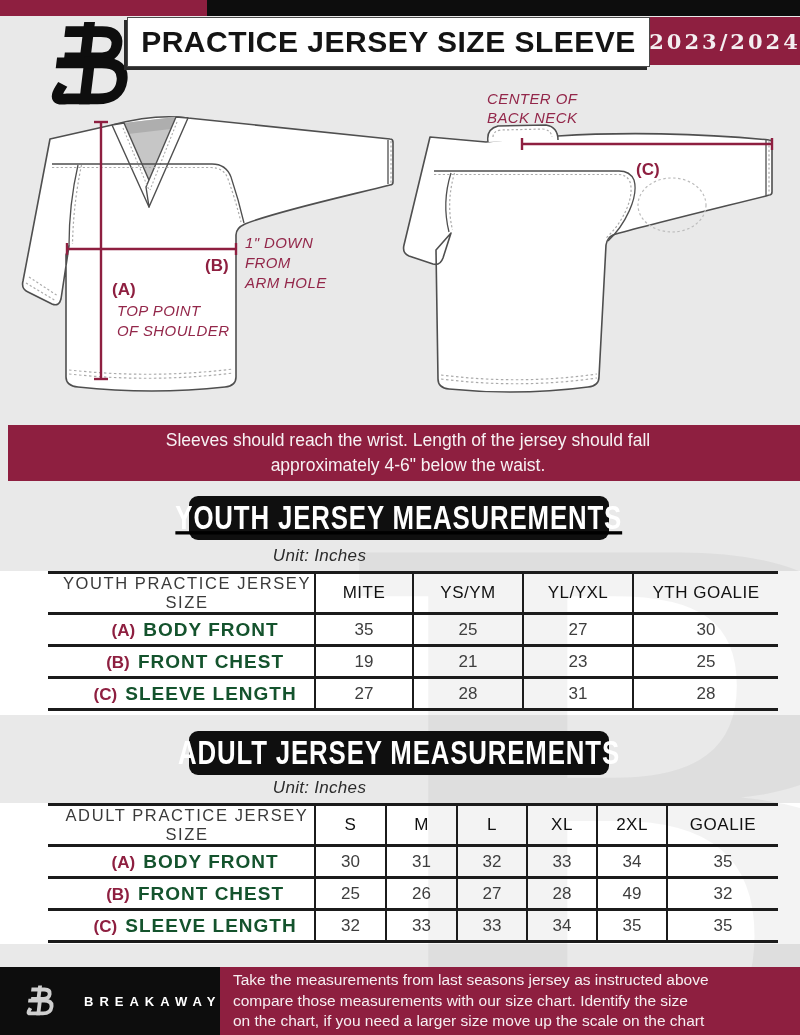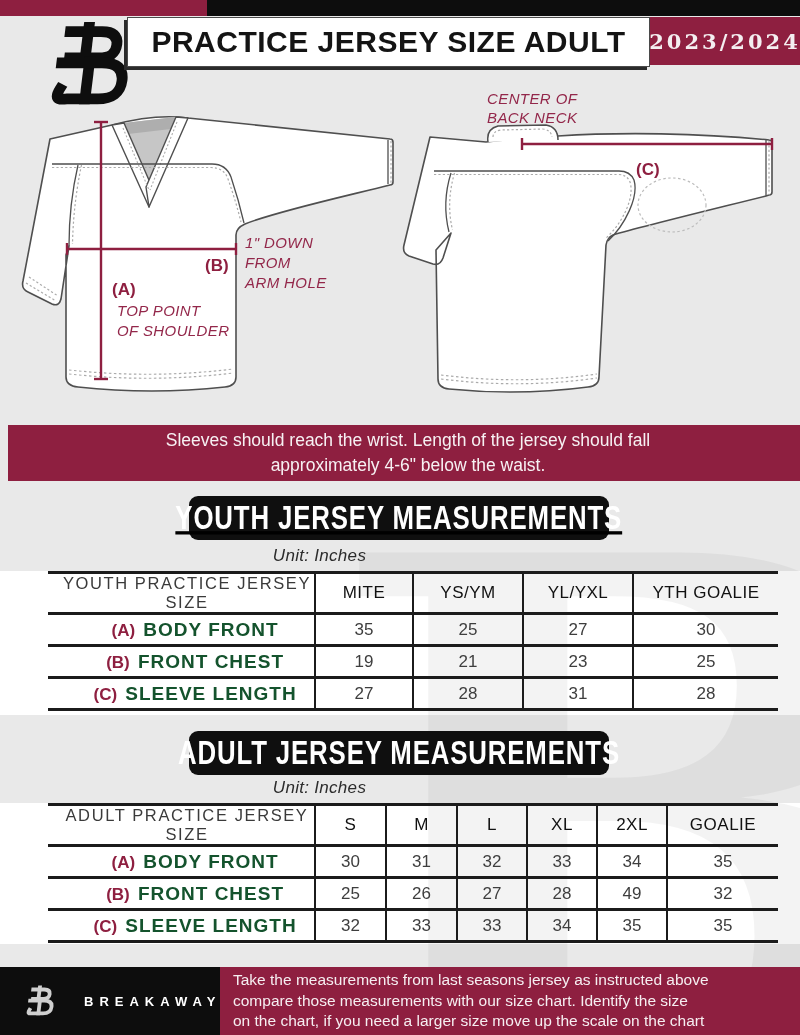--- a/index.html
+++ b/index.html
@@ -76,21 +76,21 @@
   <svg class="logo-top" width="96" height="84" viewBox="0 0 80 70">
     <g transform="skewX(-7)" stroke="#0e0e0e" fill="none" stroke-width="9" stroke-linecap="square">
       <path d="M33,3 L33,31"></path>
       <path d="M18,8 H44 Q58,8 58,19 Q58,30 44,30 H20"></path>
       <path d="M37,33 L37,64"></path>
       <path d="M14,34 H48 Q66,34 66,49 Q66,64 48,64 H22 Q10,66 15,56"></path>
     </g>
   </svg>
 
   <div class="title-box">
-    <span>PRACTICE JERSEY SIZE ADULT</span>
+    <span>PRACTICE JERSEY SIZE SLEEVE</span>
   </div>
   <div class="year-box">
     <span>2023/2024</span>
   </div>
 
   <svg class="jersey-svg" style="left:400px;top:85px;" width="400" height="320" viewBox="0 0 400 320">
 
     <path d="M86,57 L30,52 L4,160 Q2,168 9,171 L33,179 Q40,181 43,173 L51,148 L36,165 L38,294
              Q38,303 49,304 Q120,311 188,302 Q199,301 199,292 L206,160 Q207,153 213,150
              C240,142 310,125 366,111 L369,110 Q372,110 372,107 L372,58 Q372,55 369,55

